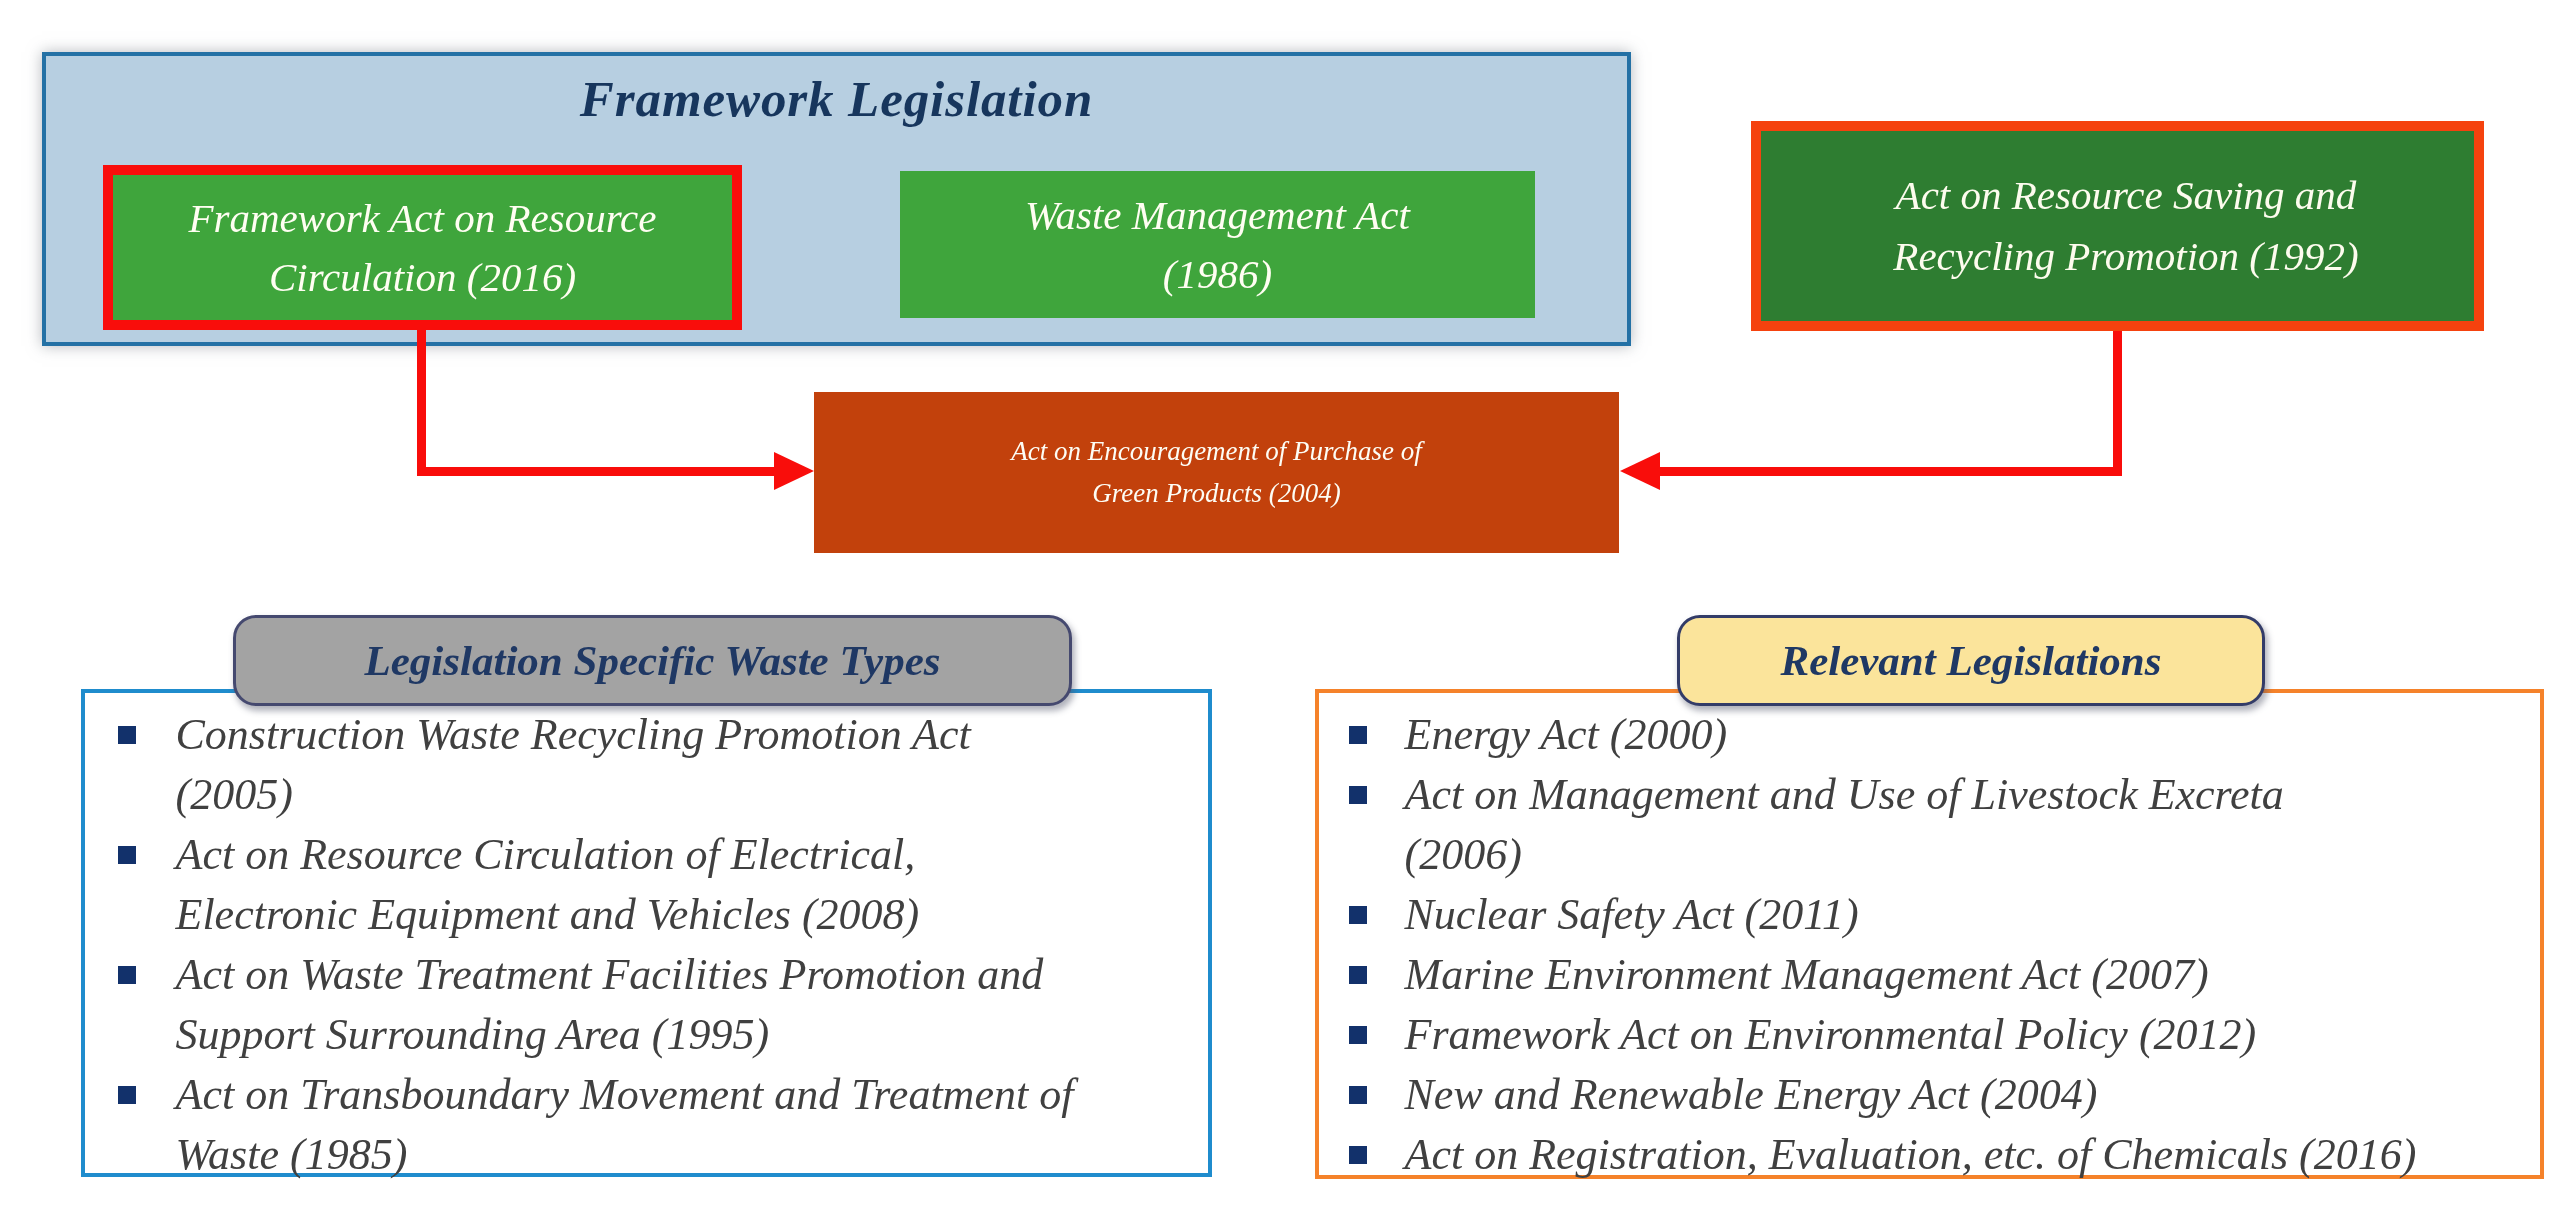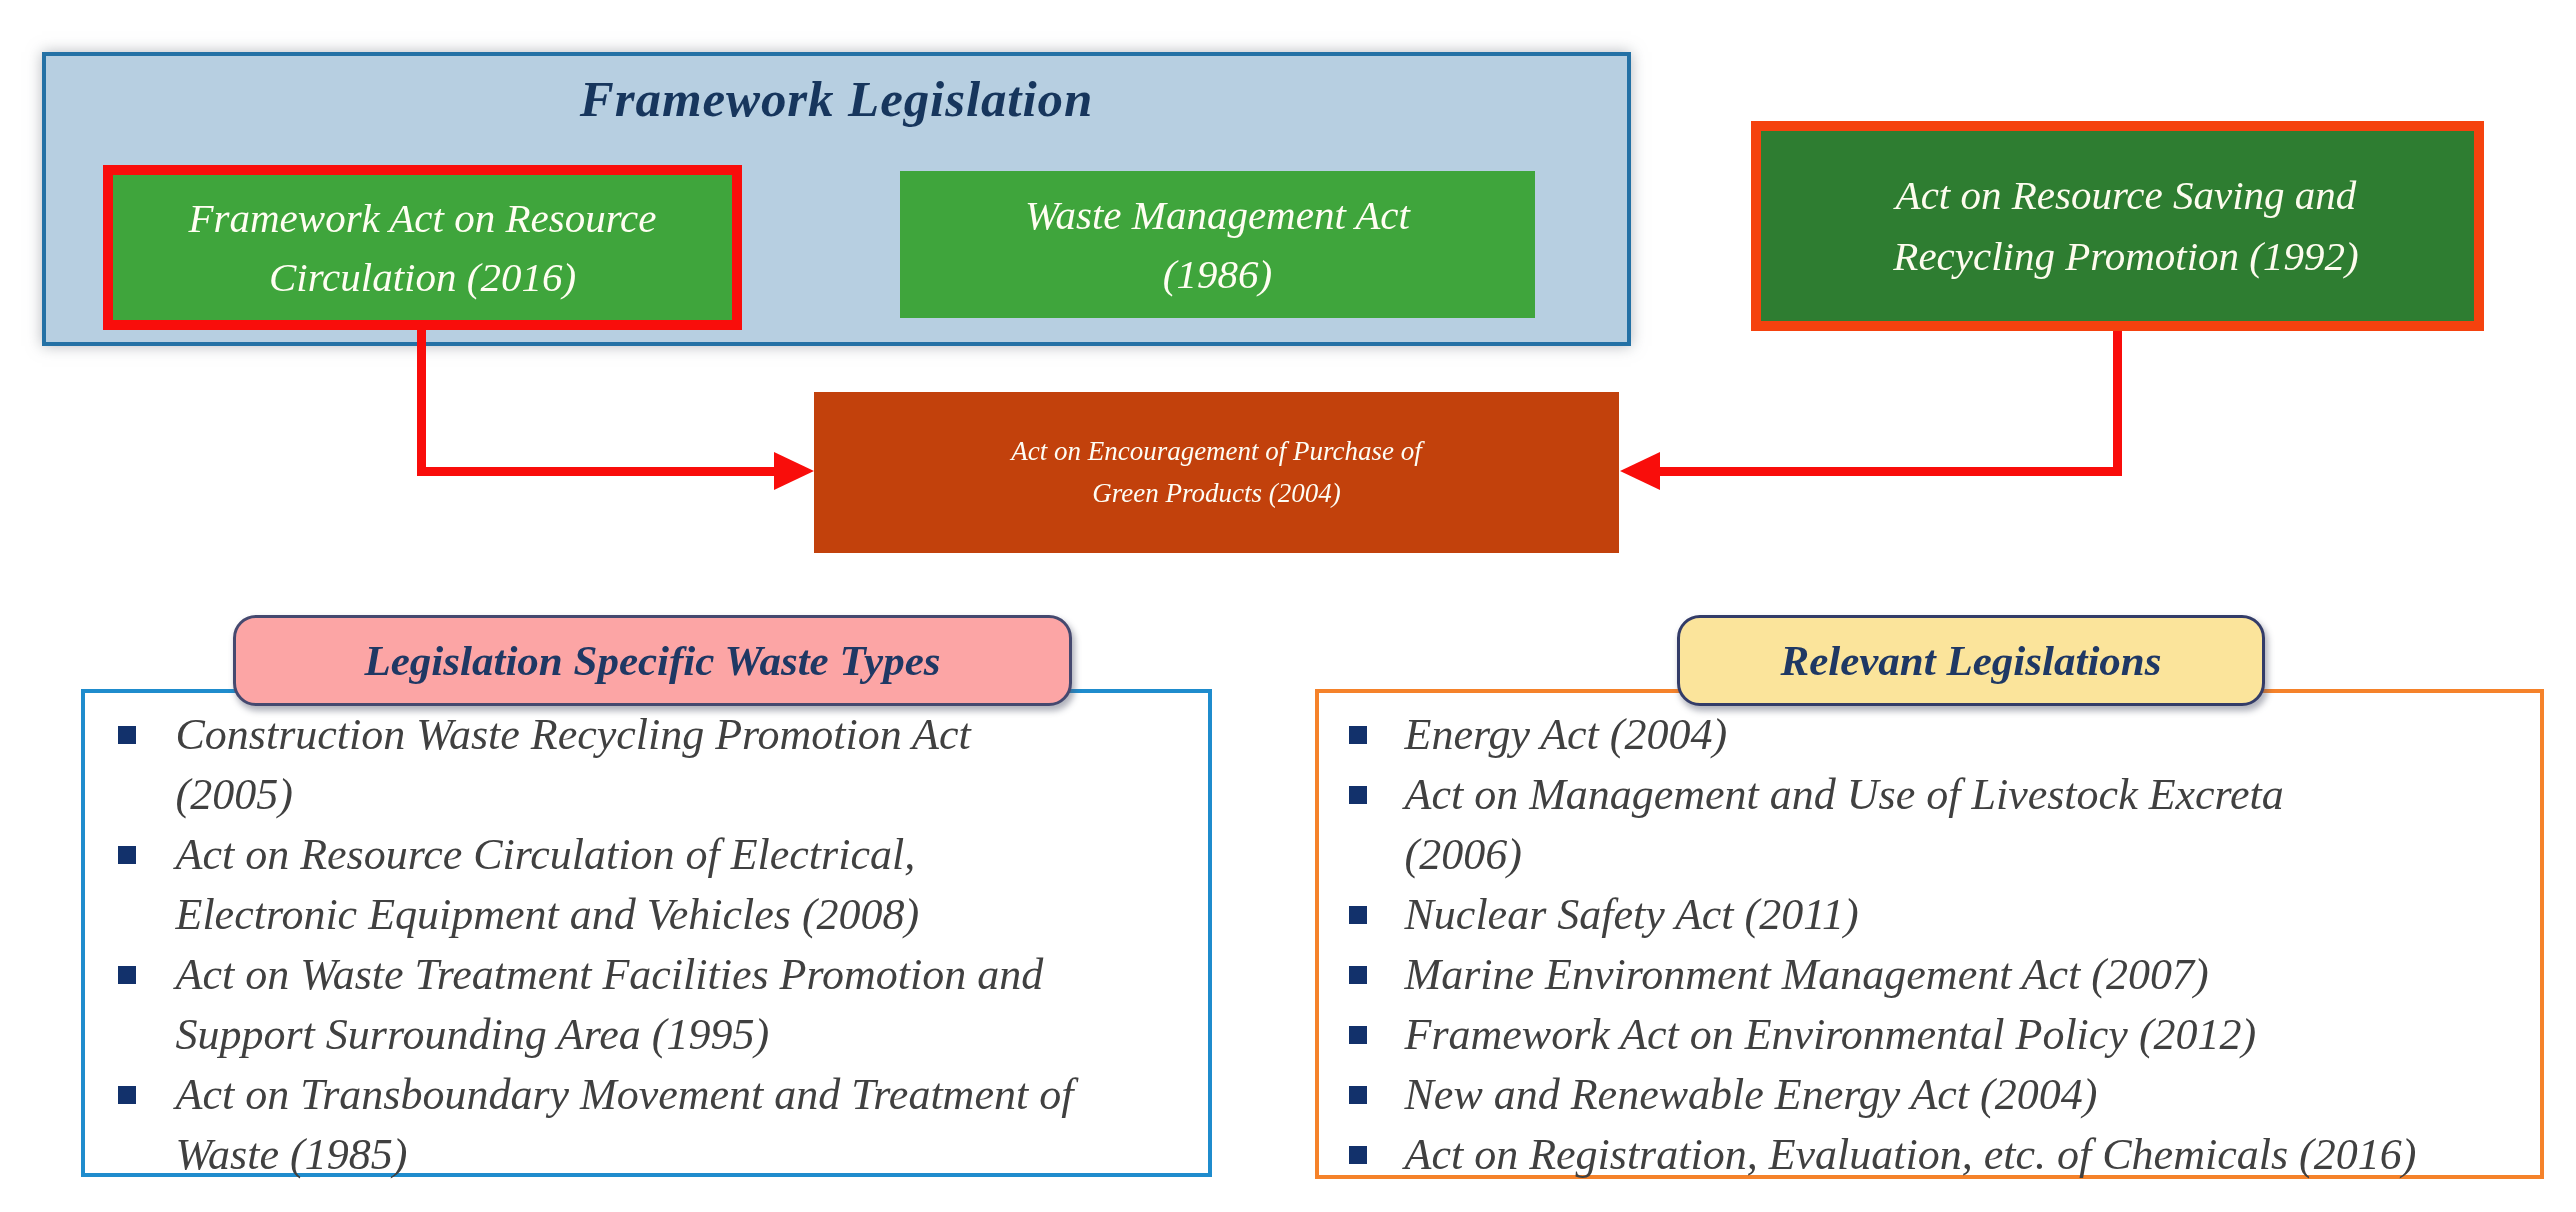--- a/index.html
+++ b/index.html
@@ -55,21 +55,21 @@
     position:absolute;box-sizing:border-box;background:#ffffff;z-index:1;
   }
   .list-box.left{left:81px;top:689px;width:1131px;height:488px;border:4.4px solid #1f8ccd;}
   .list-box.right{left:1315px;top:689px;width:1229px;height:490px;border:4.4px solid #f5822a;}
   .header-badge{
     position:absolute;z-index:2;box-sizing:border-box;border-radius:23px;
     display:flex;align-items:center;justify-content:center;
     font-size:43px;font-weight:bold;color:#1f3864;
     box-shadow:2.6px 4.4px 6.1px rgba(80,85,105,.45);
   }
-  .header-badge.pink{left:233px;top:615px;width:839px;height:91px;background:#fca5a5;border:3.5px solid #45496f;}
+  .header-badge.pink{left:233px;top:615px;width:839px;height:91px;background:#a3a3a3;border:3.5px solid #45496f;}
   .header-badge.yellow{left:1677px;top:615px;width:588px;height:91px;background:#fbe49b;border:3.5px solid #333c68;}
   ul.law-list{list-style:none;margin:0;padding:12.3px 15.8px 0 0;}
   ul.law-list li{
     display:flex;align-items:flex-start;
     color:#404040;font-size:44px;line-height:60px;
   }
   .bullet-square{
     flex:0 0 auto;width:17.5px;height:17.5px;background:#12316b;margin-top:21px;
   }
   .list-box.left .bullet-square{margin-left:33px;margin-right:40px;}
@@ -126,21 +126,21 @@
 Waste (1985)</span>
         </li>
       </ul>
   </div>
 
   <div class="header-badge yellow">Relevant Legislations</div>
   <div class="list-box right">
     <ul class="law-list">
         <li>
           <span class="bullet-square"></span>
-          <span class="law-text">Energy Act (2004)</span>
+          <span class="law-text">Energy Act (2000)</span>
         </li>
         <li>
           <span class="bullet-square"></span>
           <span class="law-text">Act on Management and Use of Livestock Excreta
 (2006)</span>
         </li>
         <li>
           <span class="bullet-square"></span>
           <span class="law-text">Nuclear Safety Act (2011)</span>
         </li>

